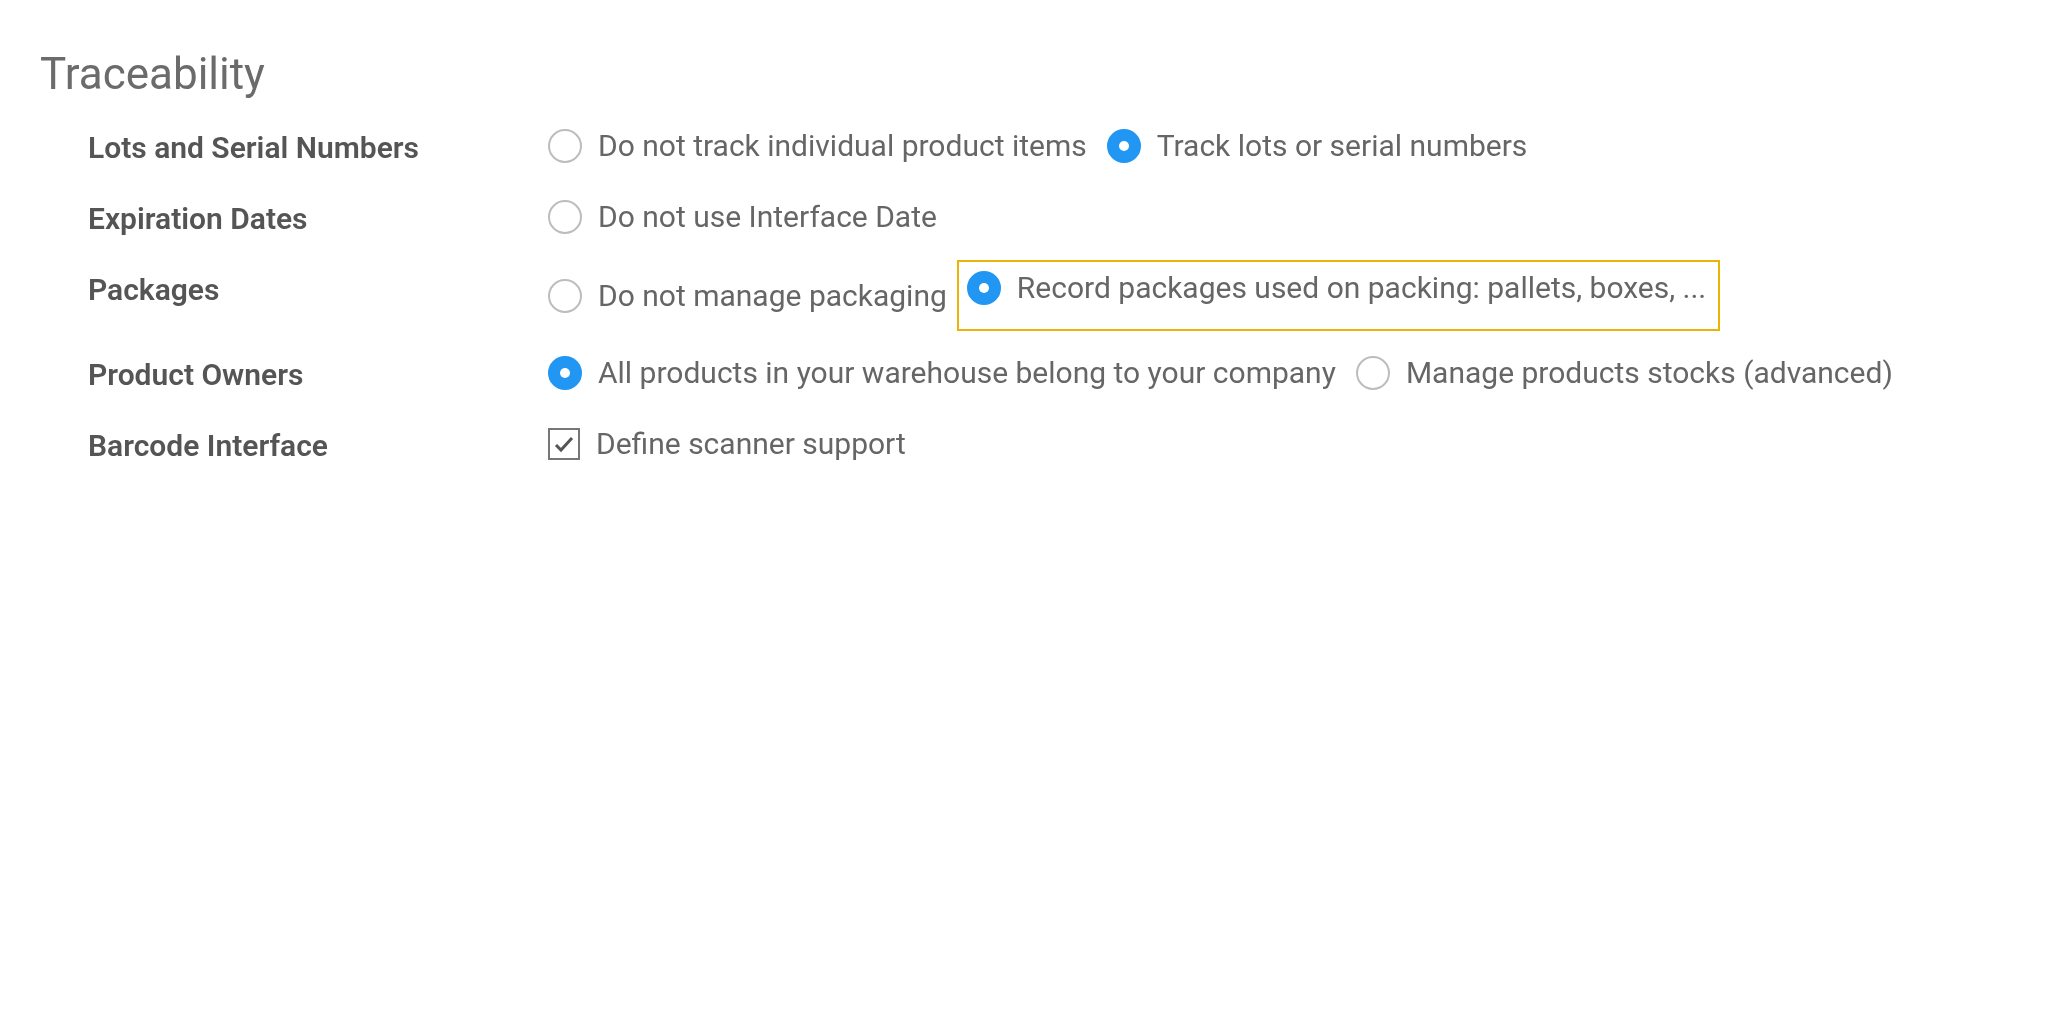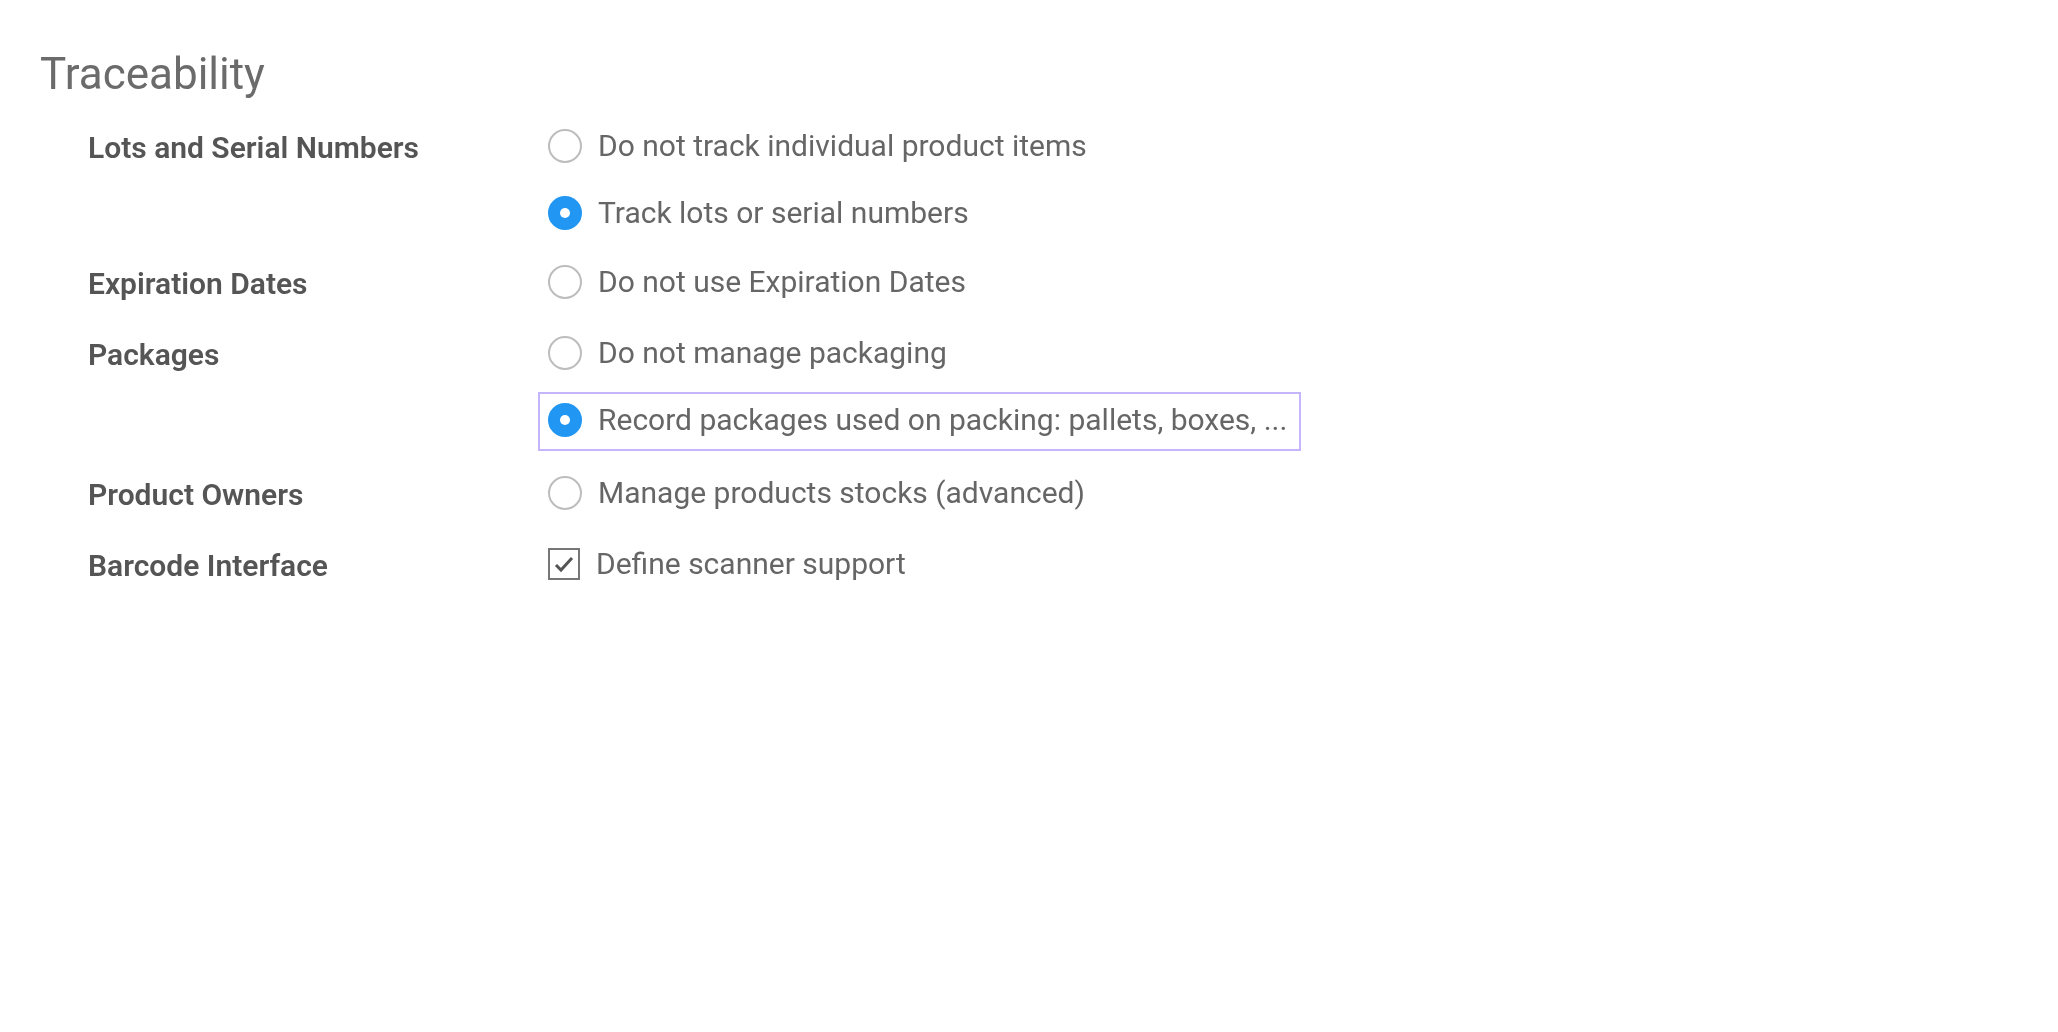--- a/index.html
+++ b/index.html
@@ -29,22 +29,22 @@
     .setting-label {
       width: 460px;
       flex-shrink: 0;
       font-size: 30px;
       font-weight: 600;
       color: #555555;
       padding-top: 2px;
     }
     .setting-options {
       display: flex;
-      flex-direction: column;
-      gap: 32px;
+      flex-direction: row;
+      gap: 20px;
     }
     .radio-option {
       display: flex;
       align-items: center;
       gap: 16px;
       cursor: pointer;
     }
     .radio-circle {
       width: 34px;
       height: 34px;
@@ -68,22 +68,22 @@
       top: 50%;
       left: 50%;
       transform: translate(-50%, -50%);
     }
     .option-label {
       font-size: 30px;
       font-weight: 400;
       color: #666666;
     }
     .highlighted {
-      border: 2px solid #c4b5fd;
-      padding: 8px 12px 12px 8px;
+      border: 2px solid #eab308;
+      padding: 8px 12px 24px 8px;
       margin: -10px -14px -10px -10px;
     }
     .checkbox-option {
       display: flex;
       align-items: center;
       gap: 16px;
       cursor: pointer;
     }
     .checkbox-box {
       width: 32px;
@@ -124,21 +124,21 @@
       <span class="option-label">Track lots or serial numbers</span>
     </div>
   </div>
 </div>
 
 <div class="setting-row">
   <div class="setting-label">Expiration Dates</div>
   <div class="setting-options">
     <div class="radio-option">
       <span class="radio-circle"></span>
-      <span class="option-label">Do not use Expiration Dates</span>
+      <span class="option-label">Do not use Interface Date</span>
     </div>
   </div>
 </div>
 
 <div class="setting-row">
   <div class="setting-label">Packages</div>
   <div class="setting-options">
     <div class="radio-option">
       <span class="radio-circle"></span>
       <span class="option-label">Do not manage packaging</span>
@@ -147,20 +147,24 @@
       <span class="radio-circle selected"></span>
       <span class="option-label">Record packages used on packing: pallets, boxes, ...</span>
     </div>
   </div>
 </div>
 
 <div class="setting-row">
   <div class="setting-label">Product Owners</div>
   <div class="setting-options">
     <div class="radio-option">
+      <span class="radio-circle selected"></span>
+      <span class="option-label">All products in your warehouse belong to your company</span>
+    </div>
+    <div class="radio-option">
       <span class="radio-circle"></span>
       <span class="option-label">Manage products stocks (advanced)</span>
     </div>
   </div>
 </div>
 
 <div class="setting-row">
   <div class="setting-label">Barcode Interface</div>
   <div class="setting-options">
     <div class="checkbox-option">

